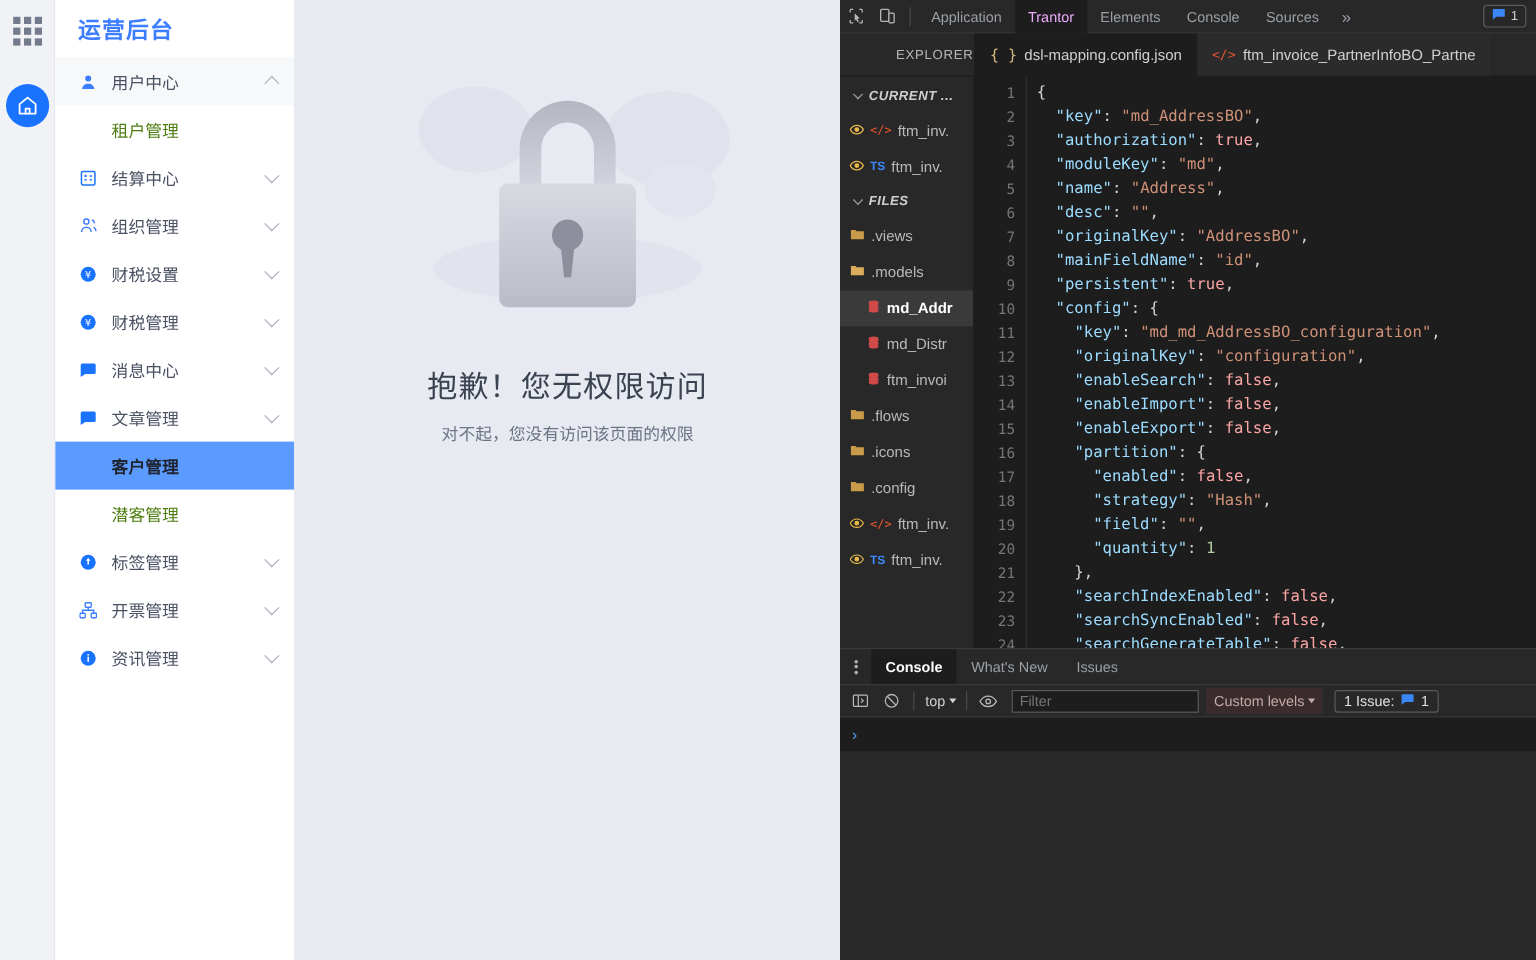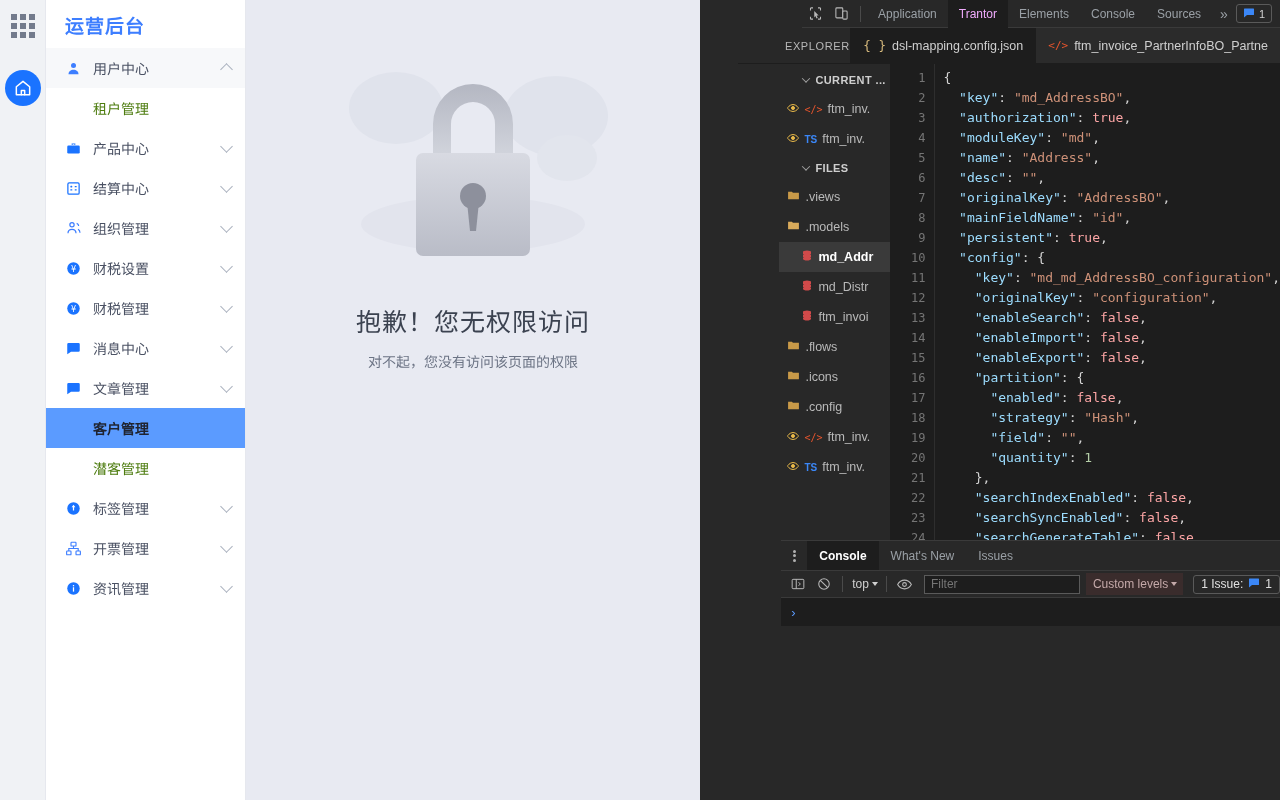--- a/index.html
+++ b/index.html
@@ -70,21 +70,21 @@
     display: flex; flex-direction: column; align-items: center;
   }
   .illus { position: relative; width: 300px; height: 230px; margin-top: 36px; }
   .err-title { font-size: 25px; color: #3b4250; margin-top: 24px; letter-spacing: 1px; }
   .err-sub { font-size: 14px; color: #6c7485; margin-top: 13px; }
 
   
   .devtools {
     width: 580px; height: 800px; background: #282828;
     font-family: "Liberation Sans", "DejaVu Sans", sans-serif;
-    display: flex; flex-direction: column; color: #c8c8c8; align-items: flex-end;
+    display: flex; flex-direction: column; color: #c8c8c8;
   }
   .dt-topbar {
     height: 28px; flex: 0 0 28px; background: #282828;
     display: flex; align-items: center; border-bottom: 1px solid #3a3a3a;
   }
   .dt-tool { width: 26px; height: 26px; display: flex; align-items: center; justify-content: center; cursor: pointer; }
   .dt-sep { width: 1px; height: 16px; background: #4a4a4a; margin: 0 6px; }
   .dt-tab {
     height: 28px; padding: 0 11px; display: flex; align-items: center;
     font-size: 12px; color: #9aa0a6; cursor: pointer; white-space: nowrap;
@@ -111,22 +111,22 @@
     background: #2b2b2b; white-space: nowrap; overflow: hidden; cursor: pointer;
   }
   .file-tab.active { background: #1d1d1d; }
 
   .dt-body { flex: 1; display: flex; overflow: hidden; min-height: 0; }
   .explorer {
     width: 112px; flex: 0 0 112px; background: #282828; overflow: hidden;
     border-right: 1px solid #1d1d1d; padding-top: 2px;
   }
   .tree-sec {
-    height: 28px; display: flex; align-items: center; gap: 4px; padding-left: 22px;
-    font-size: 11px; font-weight: bold; color: #cfcfcf; letter-spacing: .4px; cursor: pointer;
+    height: 28px; display: flex; align-items: center; gap: 4px; padding-left: 10px;
+    font-size: 11px; font-weight: bold; color: #cfcfcf; letter-spacing: .4px; cursor: pointer; font-style: italic;
   }
   .tw { width: 10px; height: 10px; flex: 0 0 10px; display: flex; align-items: center; justify-content: center; }
   .tw::after { content: ""; width: 5px; height: 5px; border-right: 1.3px solid #a0a0a0;
     border-bottom: 1.3px solid #a0a0a0; transform: rotate(45deg) translate(-1px,-1px); }
   .tree-row {
     height: 30px; display: flex; align-items: center; gap: 5px; padding-left: 8px;
     font-size: 12.5px; color: #b9b9b9; white-space: nowrap; cursor: pointer; overflow: hidden;
   }
   .tree-row.sel { background: #3a3a3a; color: #ffffff; font-weight: bold; }
   .tree-row.ind { padding-left: 22px; }
@@ -212,30 +212,20 @@
               <circle cx="12" cy="7" r="4"></circle>
                 <path d="M4 21c0-4.4 3.6-7 8-7s8 2.6 8 7z"></path>
             </svg>
           </span>
           <span class="mlabel">用户中心</span>
           <span class="chev up"></span>
         </div>
         <div class="menu-sub">租户管理</div>
       </div>
 
-      <div class="menu-head">
-        <span class="mi">
-          <svg width="15" height="15" viewBox="0 0 24 24" fill="#1a73ff">
-            <path d="M9 4h6v2h-2V5h-2v1H9z"></path>
-              <rect x="2" y="7" width="20" height="13" rx="2"></rect>
-          </svg>
-        </span>
-        <span class="mlabel">产品中心</span>
-        <span class="chev"></span>
-      </div>
 
       <div class="menu-head">
         <span class="mi">
           <svg width="15" height="15" viewBox="0 0 24 24" fill="none" stroke="#1a73ff" stroke-width="2">
             <rect x="3" y="3" width="18" height="18" rx="2"></rect>
             <path d="M7 9h3M8.5 7.5v3M14 9h3M14 14h3M7 14h3"></path>
           </svg>
         </span>
         <span class="mlabel">结算中心</span>
         <span class="chev"></span>

